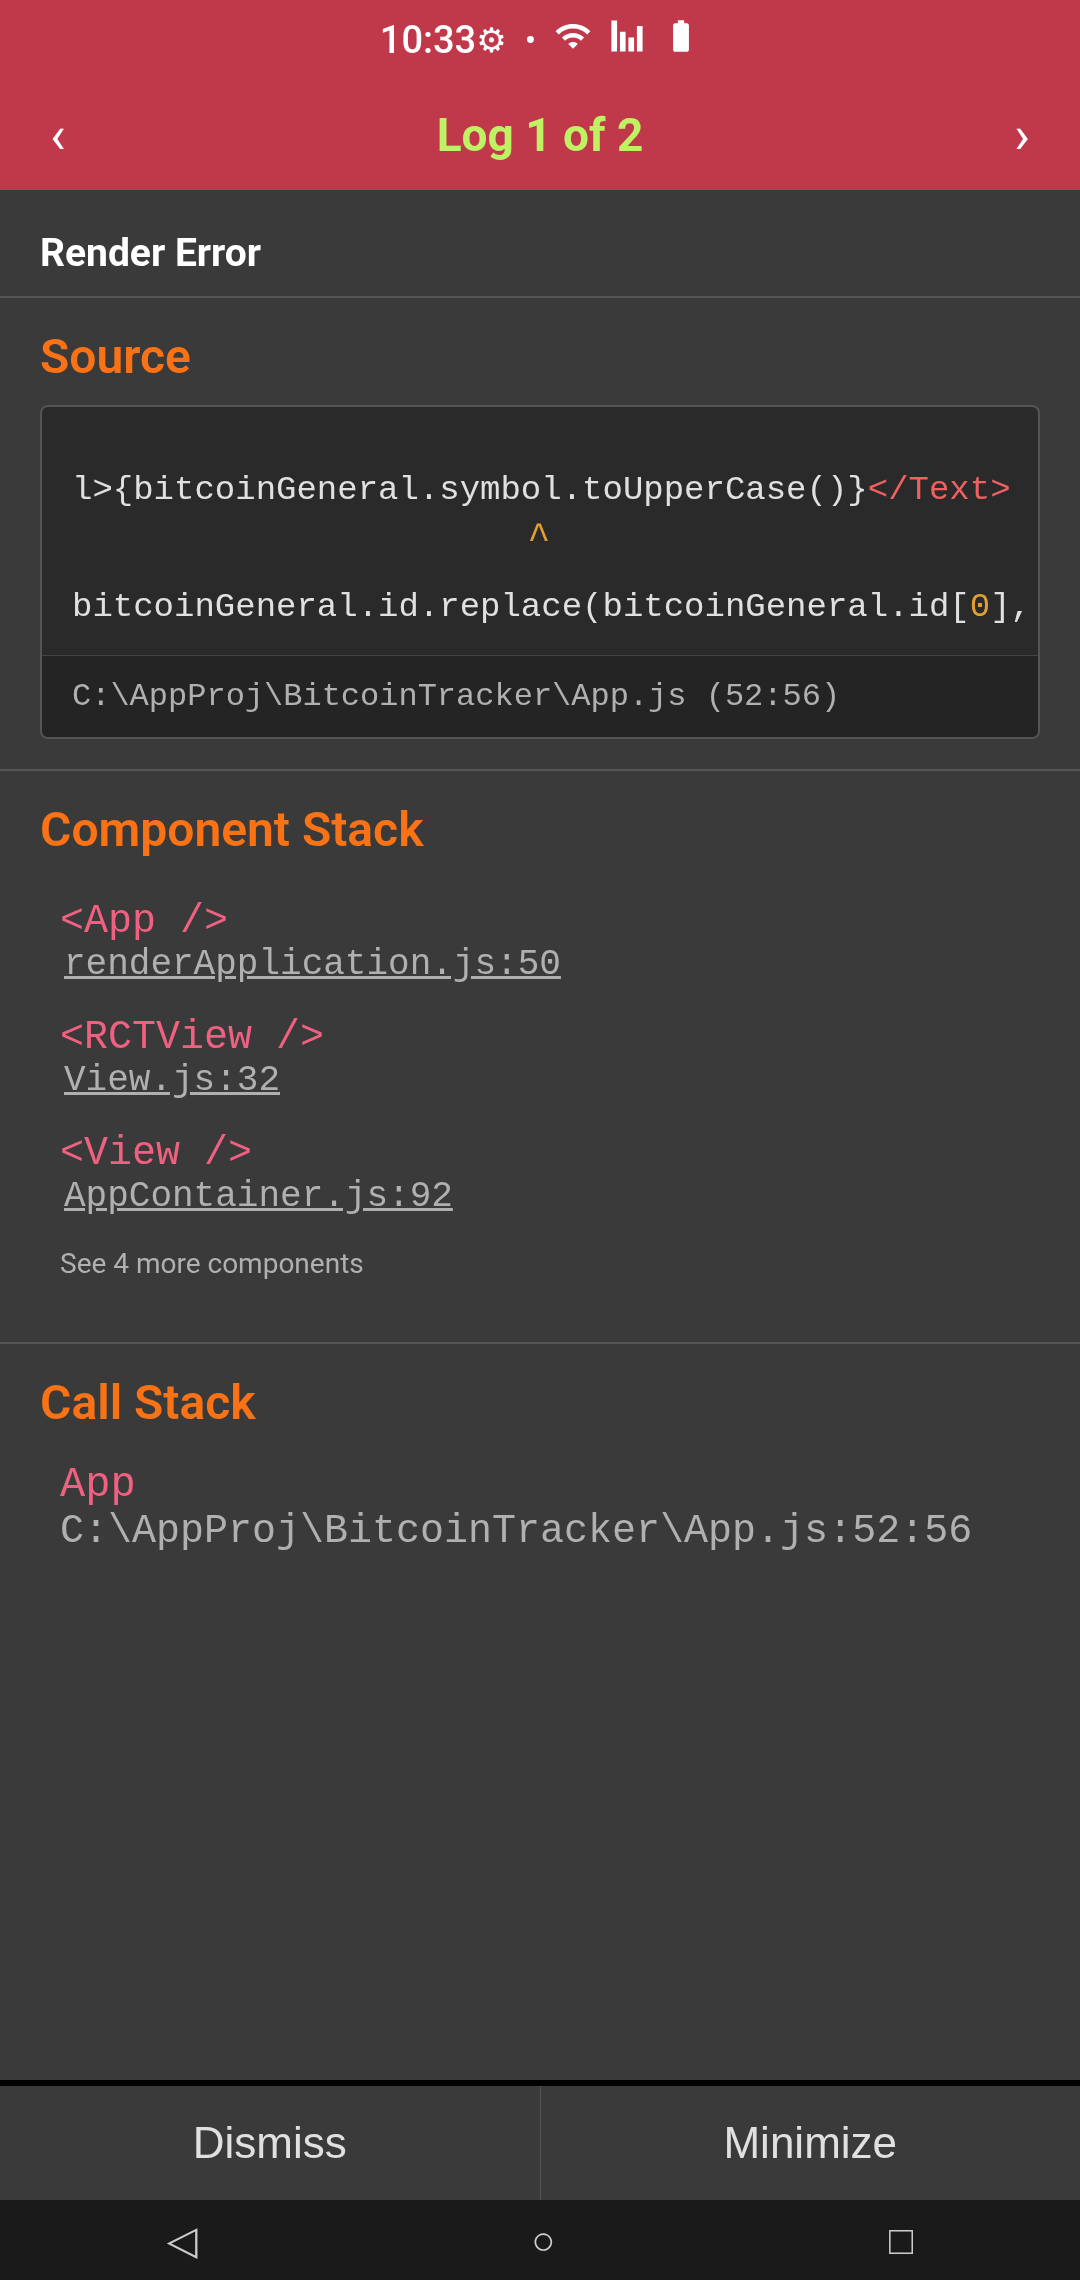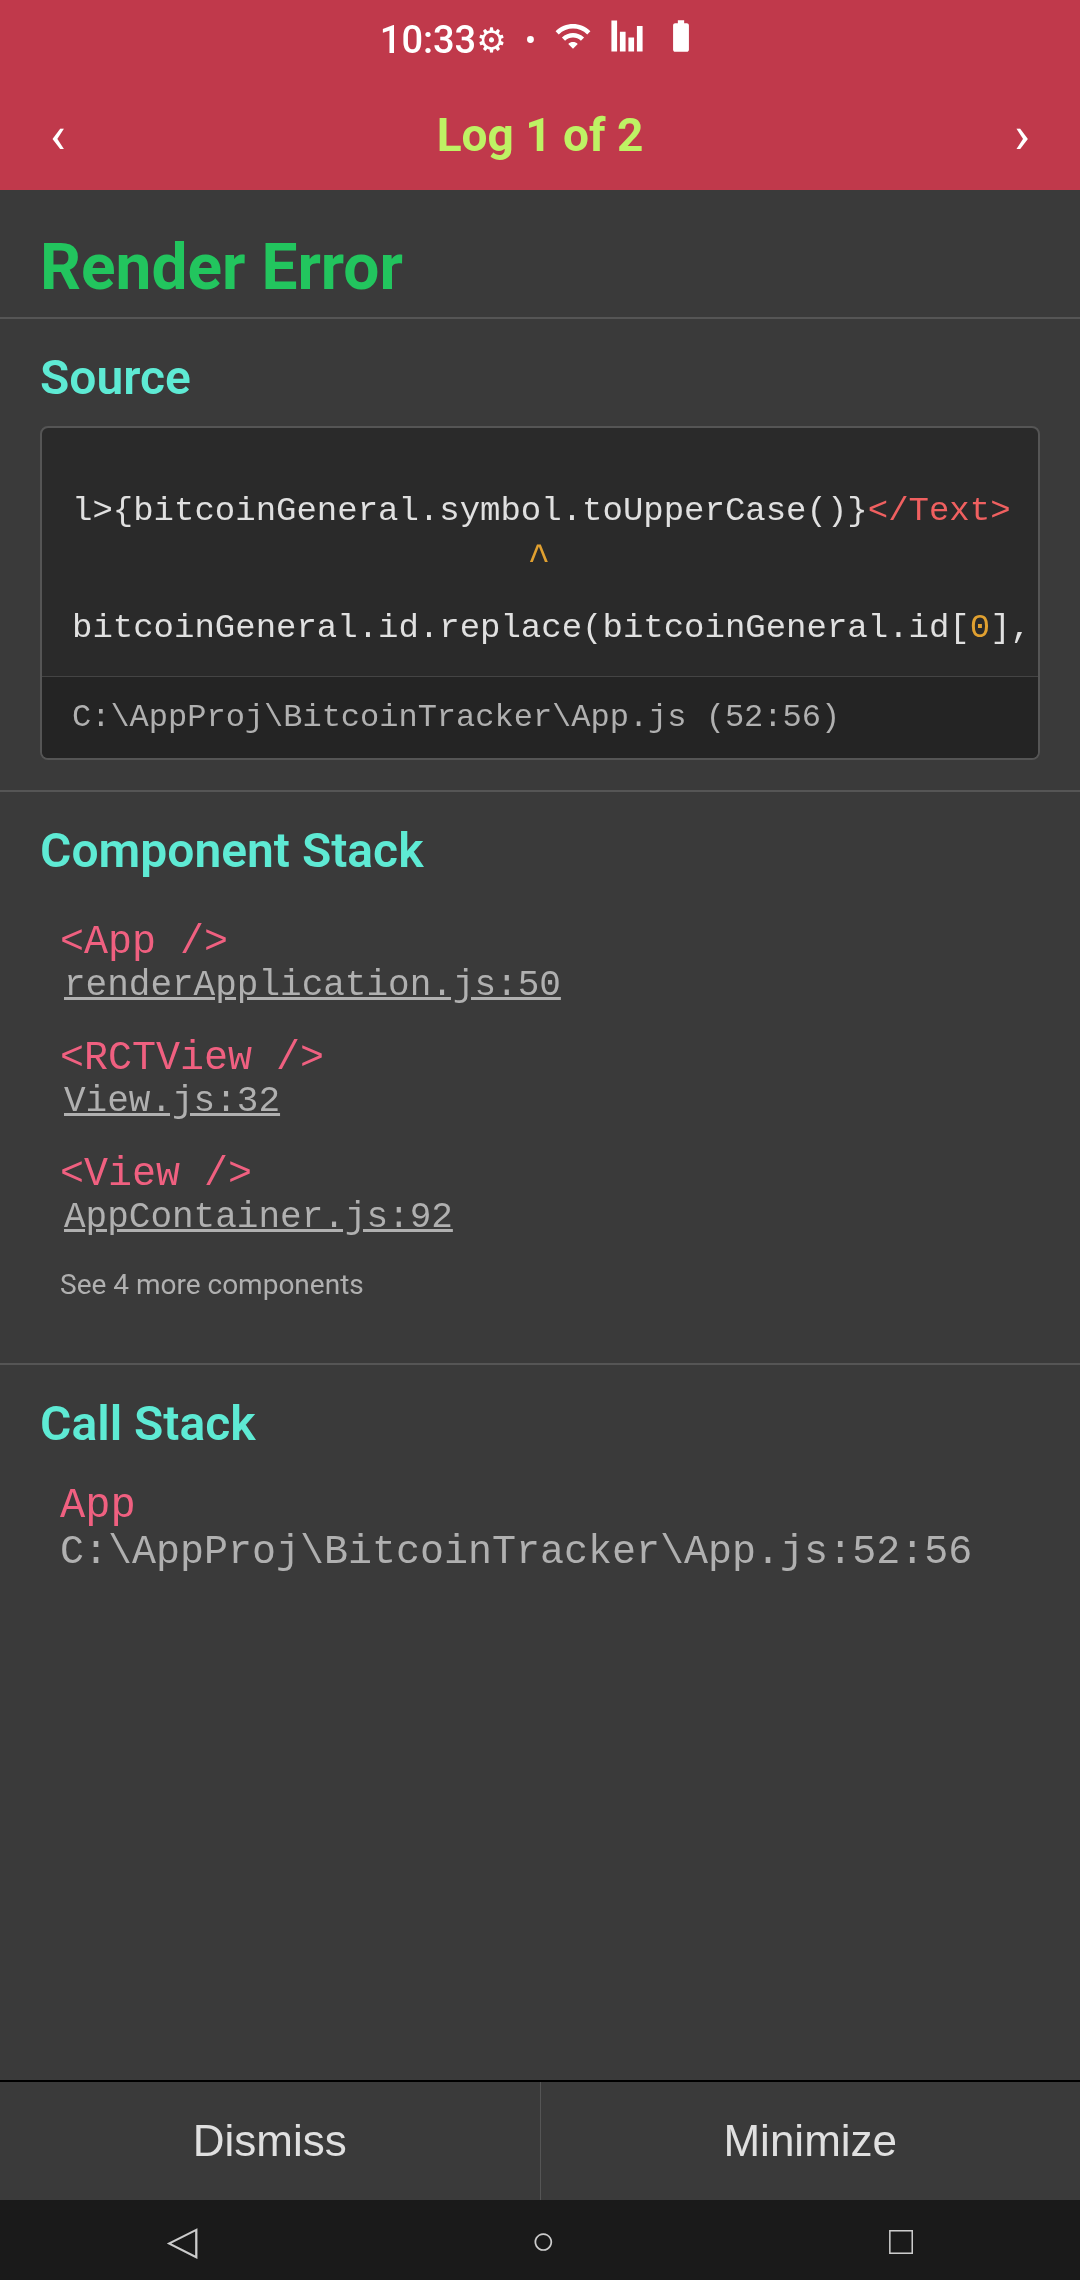--- a/index.html
+++ b/index.html
@@ -61,42 +61,42 @@
     }
 
     
     .content {
       background: #3a3a3a;
       padding: 40px 40px 0 40px;
     }
 
     
     .render-error-title {
-      color: #22c55e;
-      font-size: 64px;
+      color: #ffffff;
+      font-size: 39px;
       font-weight: 700;
-      margin-bottom: 12px;
+      margin-bottom: 20px;
     }
     .render-error-message {
       color: #e0e0e0;
       font-size: 38px;
       line-height: 1.5;
       margin-bottom: 40px;
     }
 
     
     .divider {
       height: 2px;
       background: #555;
       margin: 0 -40px 30px -40px;
     }
 
     
     .section-title {
-      color: #5eead4;
+      color: #f97316;
       font-size: 48px;
       font-weight: 600;
       margin-bottom: 20px;
     }
 
     
     .code-block {
       background: #2a2a2a;
       border: 2px solid #555;
       border-radius: 8px;
@@ -183,21 +183,21 @@
     
     .bottom-buttons {
       position: fixed;
       bottom: 80px;
       left: 0;
       width: 1080px;
       height: 120px;
       background: #3a3a3a;
       display: flex;
       align-items: center;
-      border-top: 2px solid #000000;
+      border-top: 6px solid #000000;
     }
     .bottom-btn {
       flex: 1;
       height: 100%;
       display: flex;
       align-items: center;
       justify-content: center;
       color: #e0e0e0;
       font-size: 44px;
       cursor: pointer;

